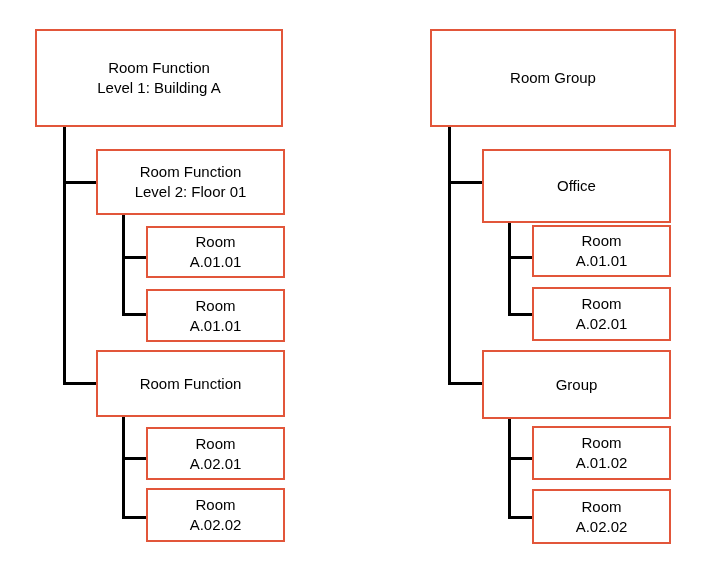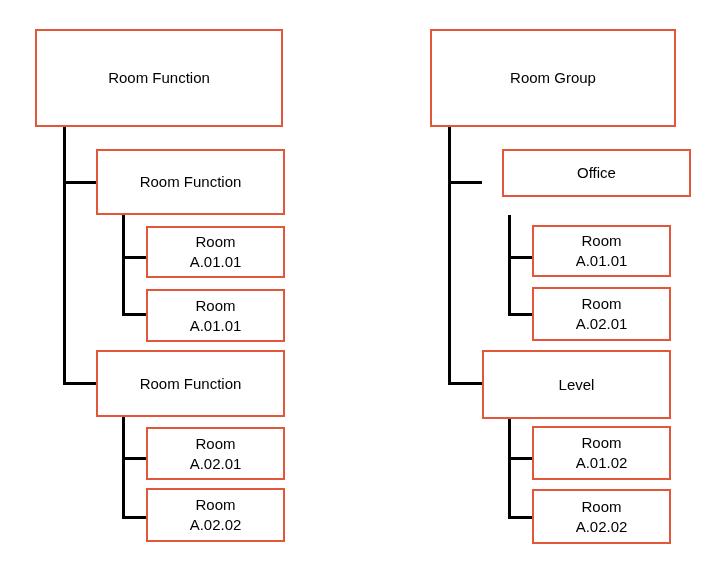--- a/index.html
+++ b/index.html
@@ -45,24 +45,26 @@
 </style>
 </head>
 <body>
 
 <div id="canvas">
 
   <div>
 
     <div class="node" style="left:35px;top:29px;width:248px;height:98px">
       <div>Room Function</div>
+      <div>Level 1: Building A</div>
     </div>
 
     <div class="node" style="left:96px;top:149px;width:189px;height:66px">
       <div>Room Function</div>
+      <div>Level 2: Floor 01</div>
     </div>
 
     <div class="node" style="left:146px;top:226px;width:139px;height:52px">
       <div>Room</div>
       <div>A.01.01</div>
     </div>
 
     <div class="node" style="left:146px;top:289px;width:139px;height:53px">
       <div>Room</div>
       <div>A.01.01</div>
@@ -94,36 +96,36 @@
     <div class="hline" style="left:122px;top:457px;width:24px"></div>
     <div class="hline" style="left:122px;top:516px;width:24px"></div>
   </div>
 
   <div>
 
     <div class="node" style="left:430px;top:29px;width:246px;height:98px">
       <div>Room Group</div>
     </div>
 
-    <div class="node" style="left:502px;top:149px;width:189px;height:48px">
+    <div class="node" style="left:482px;top:149px;width:189px;height:74px">
       <div>Office</div>
     </div>
 
     <div class="node" style="left:532px;top:225px;width:139px;height:52px">
       <div>Room</div>
       <div>A.01.01</div>
     </div>
 
     <div class="node" style="left:532px;top:287px;width:139px;height:54px">
       <div>Room</div>
       <div>A.02.01</div>
     </div>
 
     <div class="node" style="left:482px;top:350px;width:189px;height:69px">
-      <div>Level</div>
+      <div>Group</div>
     </div>
 
     <div class="node" style="left:532px;top:426px;width:139px;height:54px">
       <div>Room</div>
       <div>A.01.02</div>
     </div>
 
     <div class="node" style="left:532px;top:489px;width:139px;height:55px">
       <div>Room</div>
       <div>A.02.02</div>

